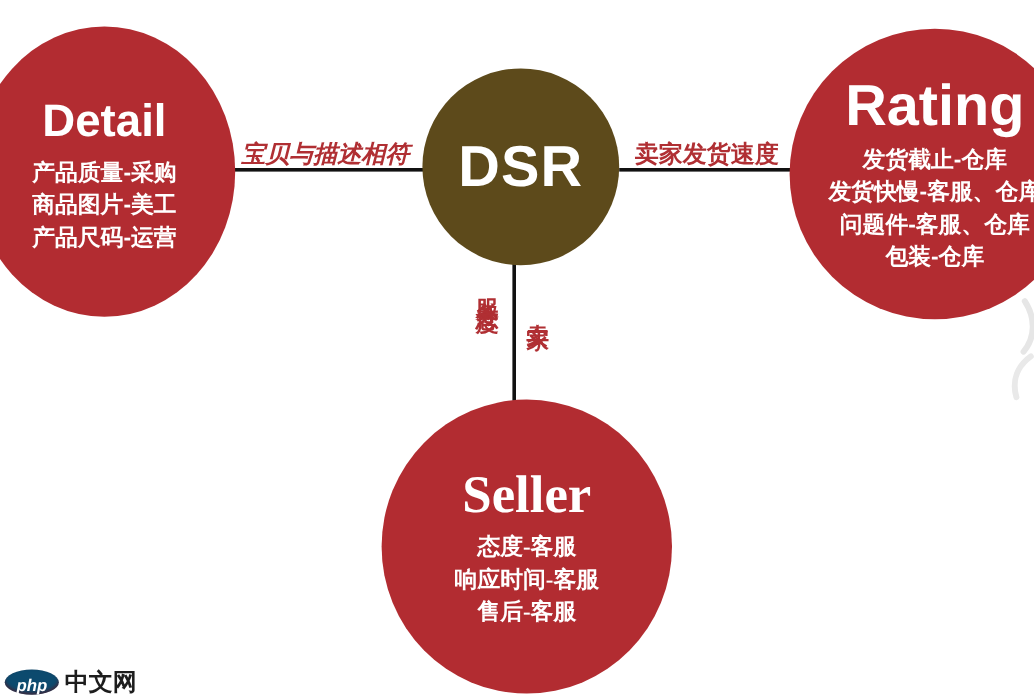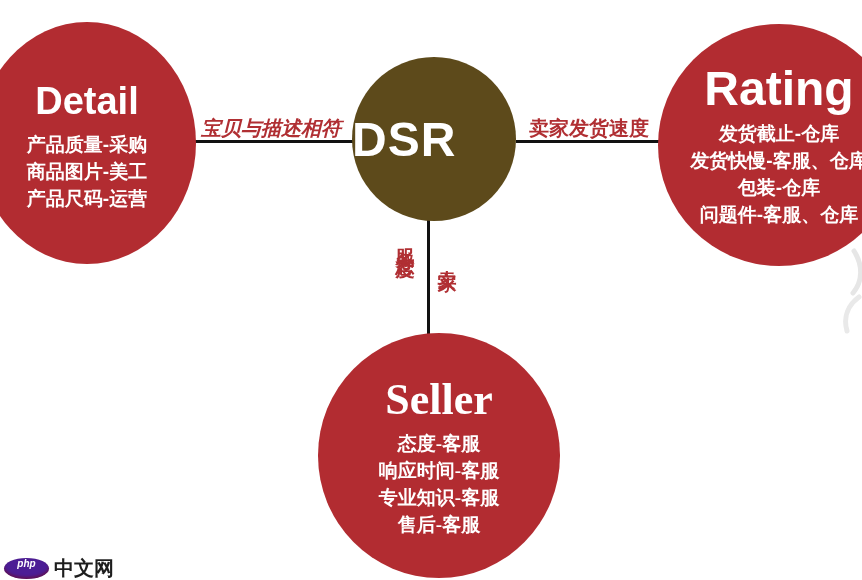--- a/index.html
+++ b/index.html
@@ -47,20 +47,21 @@
   }
   
   .dsr-circle {
     position: absolute;
     left: 352px; top: 57px;
     width: 164px; height: 164px;
     background: #5d4a1b;
     border-radius: 50%;
     display: flex;
     align-items: center;
+    justify-content: center;
   }
   .dsr-label {
     color: #ffffff;
     font-size: 48px;
     font-weight: bold;
     letter-spacing: 1px;
   }
   
   .hline {
     position: absolute;
@@ -108,28 +109,28 @@
   
   .watermark {
     position: absolute;
     left: 4px; top: 555px;
     display: flex;
     align-items: center;
     gap: 5px;
   }
   .php-oval {
     display: flex;
-    align-items: flex-start;
+    align-items: flex-end;
     justify-content: center;
     width: 45px; height: 21px;
-    background: #4c1d95;
+    background: #0c4a6e;
     border-radius: 50%;
     box-shadow: inset 0 -2px 3px rgba(120,0,0,.45);
     color: #ffffff;
-    font-size: 10px;
+    font-size: 14px;
     font-weight: bold;
     font-style: italic;
     letter-spacing: 0px;
   }
   .site-name {
     font-size: 20px;
     font-weight: bold;
     color: #1d1d1d;
   }
 </style>
@@ -151,29 +152,28 @@
     <div class="node-title">Detail</div>
     <div class="node-item">产品质量-采购</div>
     <div class="node-item">商品图片-美工</div>
     <div class="node-item">产品尺码-运营</div>
   </div>
 
   <div class="node node-rating">
     <div class="node-title">Rating</div>
     <div class="node-item">发货截止-仓库</div>
     <div class="node-item">发货快慢-客服、仓库</div>
+    <div class="node-item">问题件-客服、仓库</div>
     <div class="node-item">包装-仓库</div>
-    <div class="node-item">问题件-客服、仓库</div>
   </div>
 
   <div class="node node-seller">
     <div class="node-title">Seller</div>
     <div class="node-item">态度-客服</div>
     <div class="node-item">响应时间-客服</div>
-    <div class="node-item">专业知识-客服</div>
     <div class="node-item">售后-客服</div>
   </div>
 
   <div class="dsr-circle">
     <span class="dsr-label">DSR</span>
   </div>
 
   <svg class="edge-decoration" width="34" height="92" viewBox="0 0 34 92">
     <path d="M 26 6 C 35 20, 35 36, 25 48" stroke="#e6e6e6" stroke-width="5" fill="none" stroke-linecap="round"></path>
     <path d="M 31 52 C 20 60, 15 72, 19 86" stroke="#e9e9e9" stroke-width="5" fill="none" stroke-linecap="round"></path>

